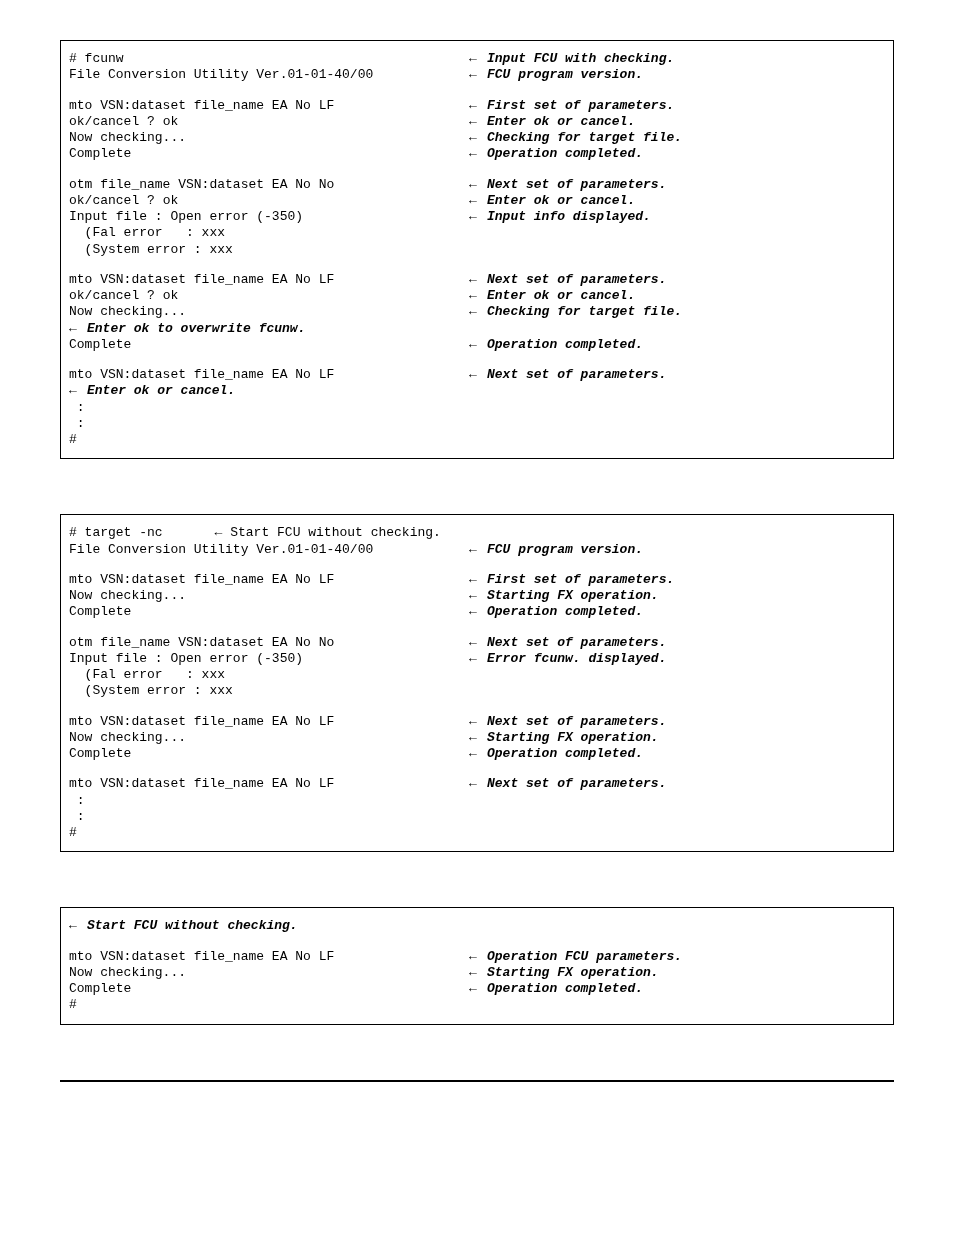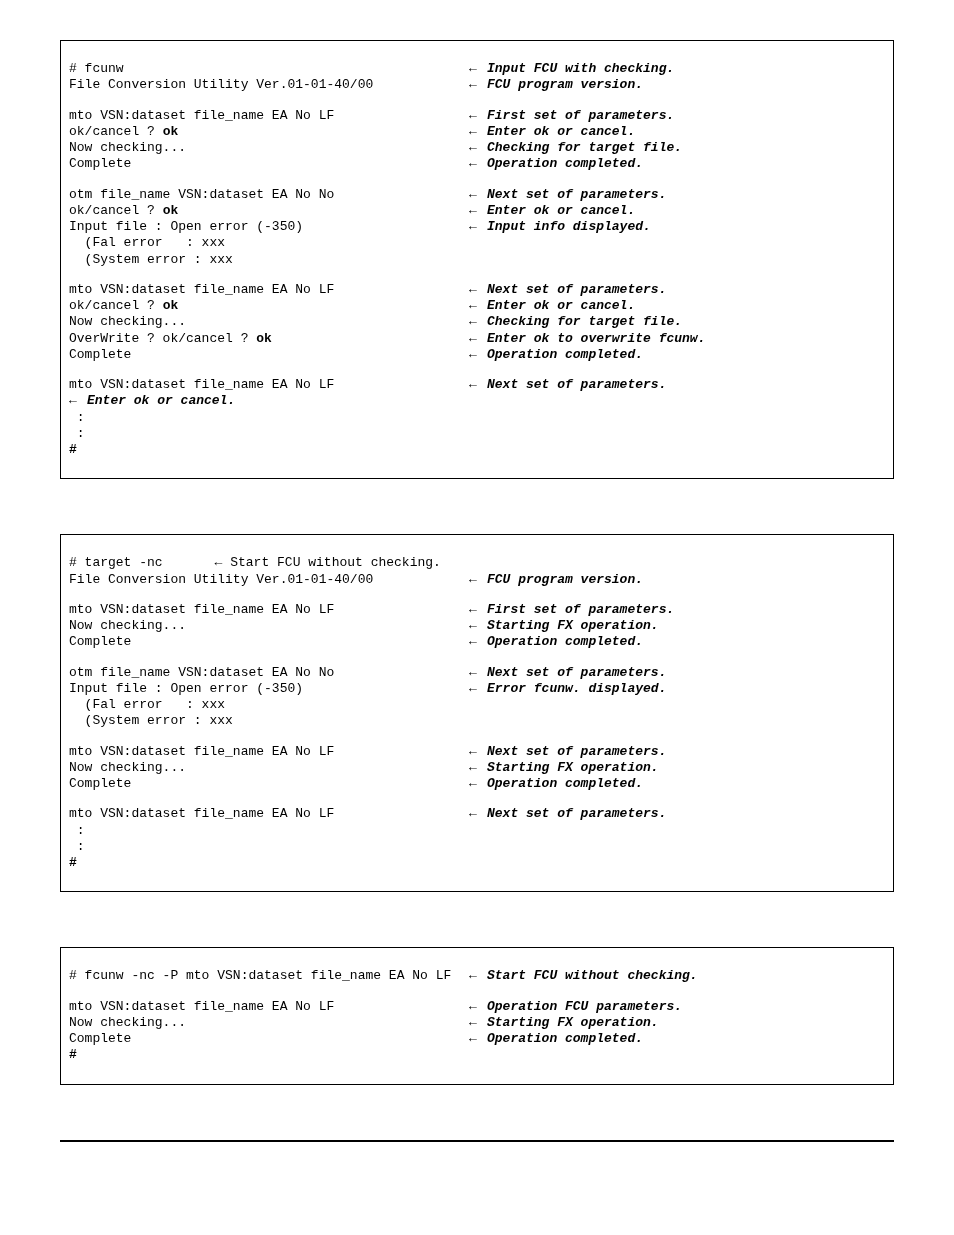--- a/index.html
+++ b/index.html
@@ -7,21 +7,21 @@
     margin: 0;
     padding: 40px 60px;
     font-family: "Courier New", monospace;
     font-size: 13px;
     color: #000;
     width: 954px;
     box-sizing: border-box;
   }
   .box {
     border: 1px solid #000;
-    padding: 20px 8px;
+    padding: 10px 8px;
     margin-bottom: 55px;
     line-height: 1.25;
   }
   .row {
     display: flex;
     white-space: pre;
   }
   .left {
     flex: 0 0 400px;
   }
@@ -29,21 +29,21 @@
     flex: 0 0 130px;
   }
   .arrow {
     flex: 0 0 18px;
   }
   .comment {
     font-style: italic;
     font-weight: bold;
   }
   .bold {
-    font-weight: bold;
+    font-weight: normal;
   }
   .spacer { height: 14px; }
   .hr {
     border-top: 2px solid #000;
     margin-top: 10px;
   }
 </style>
 </head>
 <body>
 
@@ -58,21 +58,21 @@
     <div class="spacer"></div>
     <div class="row"><span class="left">otm file_name VSN:dataset EA No No</span><span class="arrow comment">← </span><span class="comment">Next set of parameters.</span></div>
     <div class="row"><span class="left">ok/cancel ? <span class="bold">ok</span></span><span class="arrow comment">← </span><span class="comment">Enter ok or cancel.</span></div>
     <div class="row"><span class="left">Input file : Open error (-350)</span><span class="arrow comment">← </span><span class="comment">Input info displayed.</span></div>
     <div class="row"><span class="left">  (Fal error   : xxx</span></div>
     <div class="row"><span class="left">  (System error : xxx</span></div>
     <div class="spacer"></div>
     <div class="row"><span class="left">mto VSN:dataset file_name EA No LF</span><span class="arrow comment">← </span><span class="comment">Next set of parameters.</span></div>
     <div class="row"><span class="left">ok/cancel ? <span class="bold">ok</span></span><span class="arrow comment">← </span><span class="comment">Enter ok or cancel.</span></div>
     <div class="row"><span class="left">Now checking...</span><span class="arrow comment">← </span><span class="comment">Checking for target file.</span></div>
-    <div class="row"><span class="left">OverWrite ? ok/cancel ? <span class="bold">ok</span></span><span class="arrow comment">← </span><span class="comment">Enter ok to overwrite fcunw.</span></div>
+    <div class="row"><span class="arrow comment">← </span><span class="comment">Enter ok to overwrite fcunw.</span></div>
     <div class="row"><span class="left">Complete</span><span class="arrow comment">← </span><span class="comment">Operation completed.</span></div>
     <div class="spacer"></div>
     <div class="row"><span class="left">mto VSN:dataset file_name EA No LF</span><span class="arrow comment">← </span><span class="comment">Next set of parameters.</span></div>
     <div class="row"><span class="arrow comment">← </span><span class="comment">Enter ok or cancel.</span></div>
     <div class="row"><span class="left"> :</span></div>
     <div class="row"><span class="left"> :</span></div>
     <div class="row"><span class="left"><span class="bold">#</span></span></div>
   </div>
 
 <div class="box" id="box2">
@@ -92,21 +92,21 @@
     <div class="row"><span class="left">Now checking...</span><span class="arrow comment">← </span><span class="comment">Starting FX operation.</span></div>
     <div class="row"><span class="left">Complete</span><span class="arrow comment">← </span><span class="comment">Operation completed.</span></div>
     <div class="spacer"></div>
     <div class="row"><span class="left">mto VSN:dataset file_name EA No LF</span><span class="arrow comment">← </span><span class="comment">Next set of parameters.</span></div>
     <div class="row"><span class="left"> :</span></div>
     <div class="row"><span class="left"> :</span></div>
     <div class="row"><span class="left"><span class="bold">#</span></span></div>
   </div>
 
 <div class="box" id="box3">
-    <div class="row"><span class="left"># fcunw -nc -P mto VSN:dataset file_name EA No LF</span><span class="arrow comment">← </span><span class="comment">Start FCU without checking.</span></div>
+    <div class="row"><span class="arrow comment">← </span><span class="comment">Start FCU without checking.</span></div>
     <div class="spacer"></div>
     <div class="row"><span class="left">mto VSN:dataset file_name EA No LF</span><span class="arrow comment">← </span><span class="comment">Operation FCU parameters.</span></div>
     <div class="row"><span class="left">Now checking...</span><span class="arrow comment">← </span><span class="comment">Starting FX operation.</span></div>
     <div class="row"><span class="left">Complete</span><span class="arrow comment">← </span><span class="comment">Operation completed.</span></div>
     <div class="row"><span class="left"><span class="bold">#</span></span></div>
   </div>
 
 <div class="hr"></div>
 
 </body></html>

